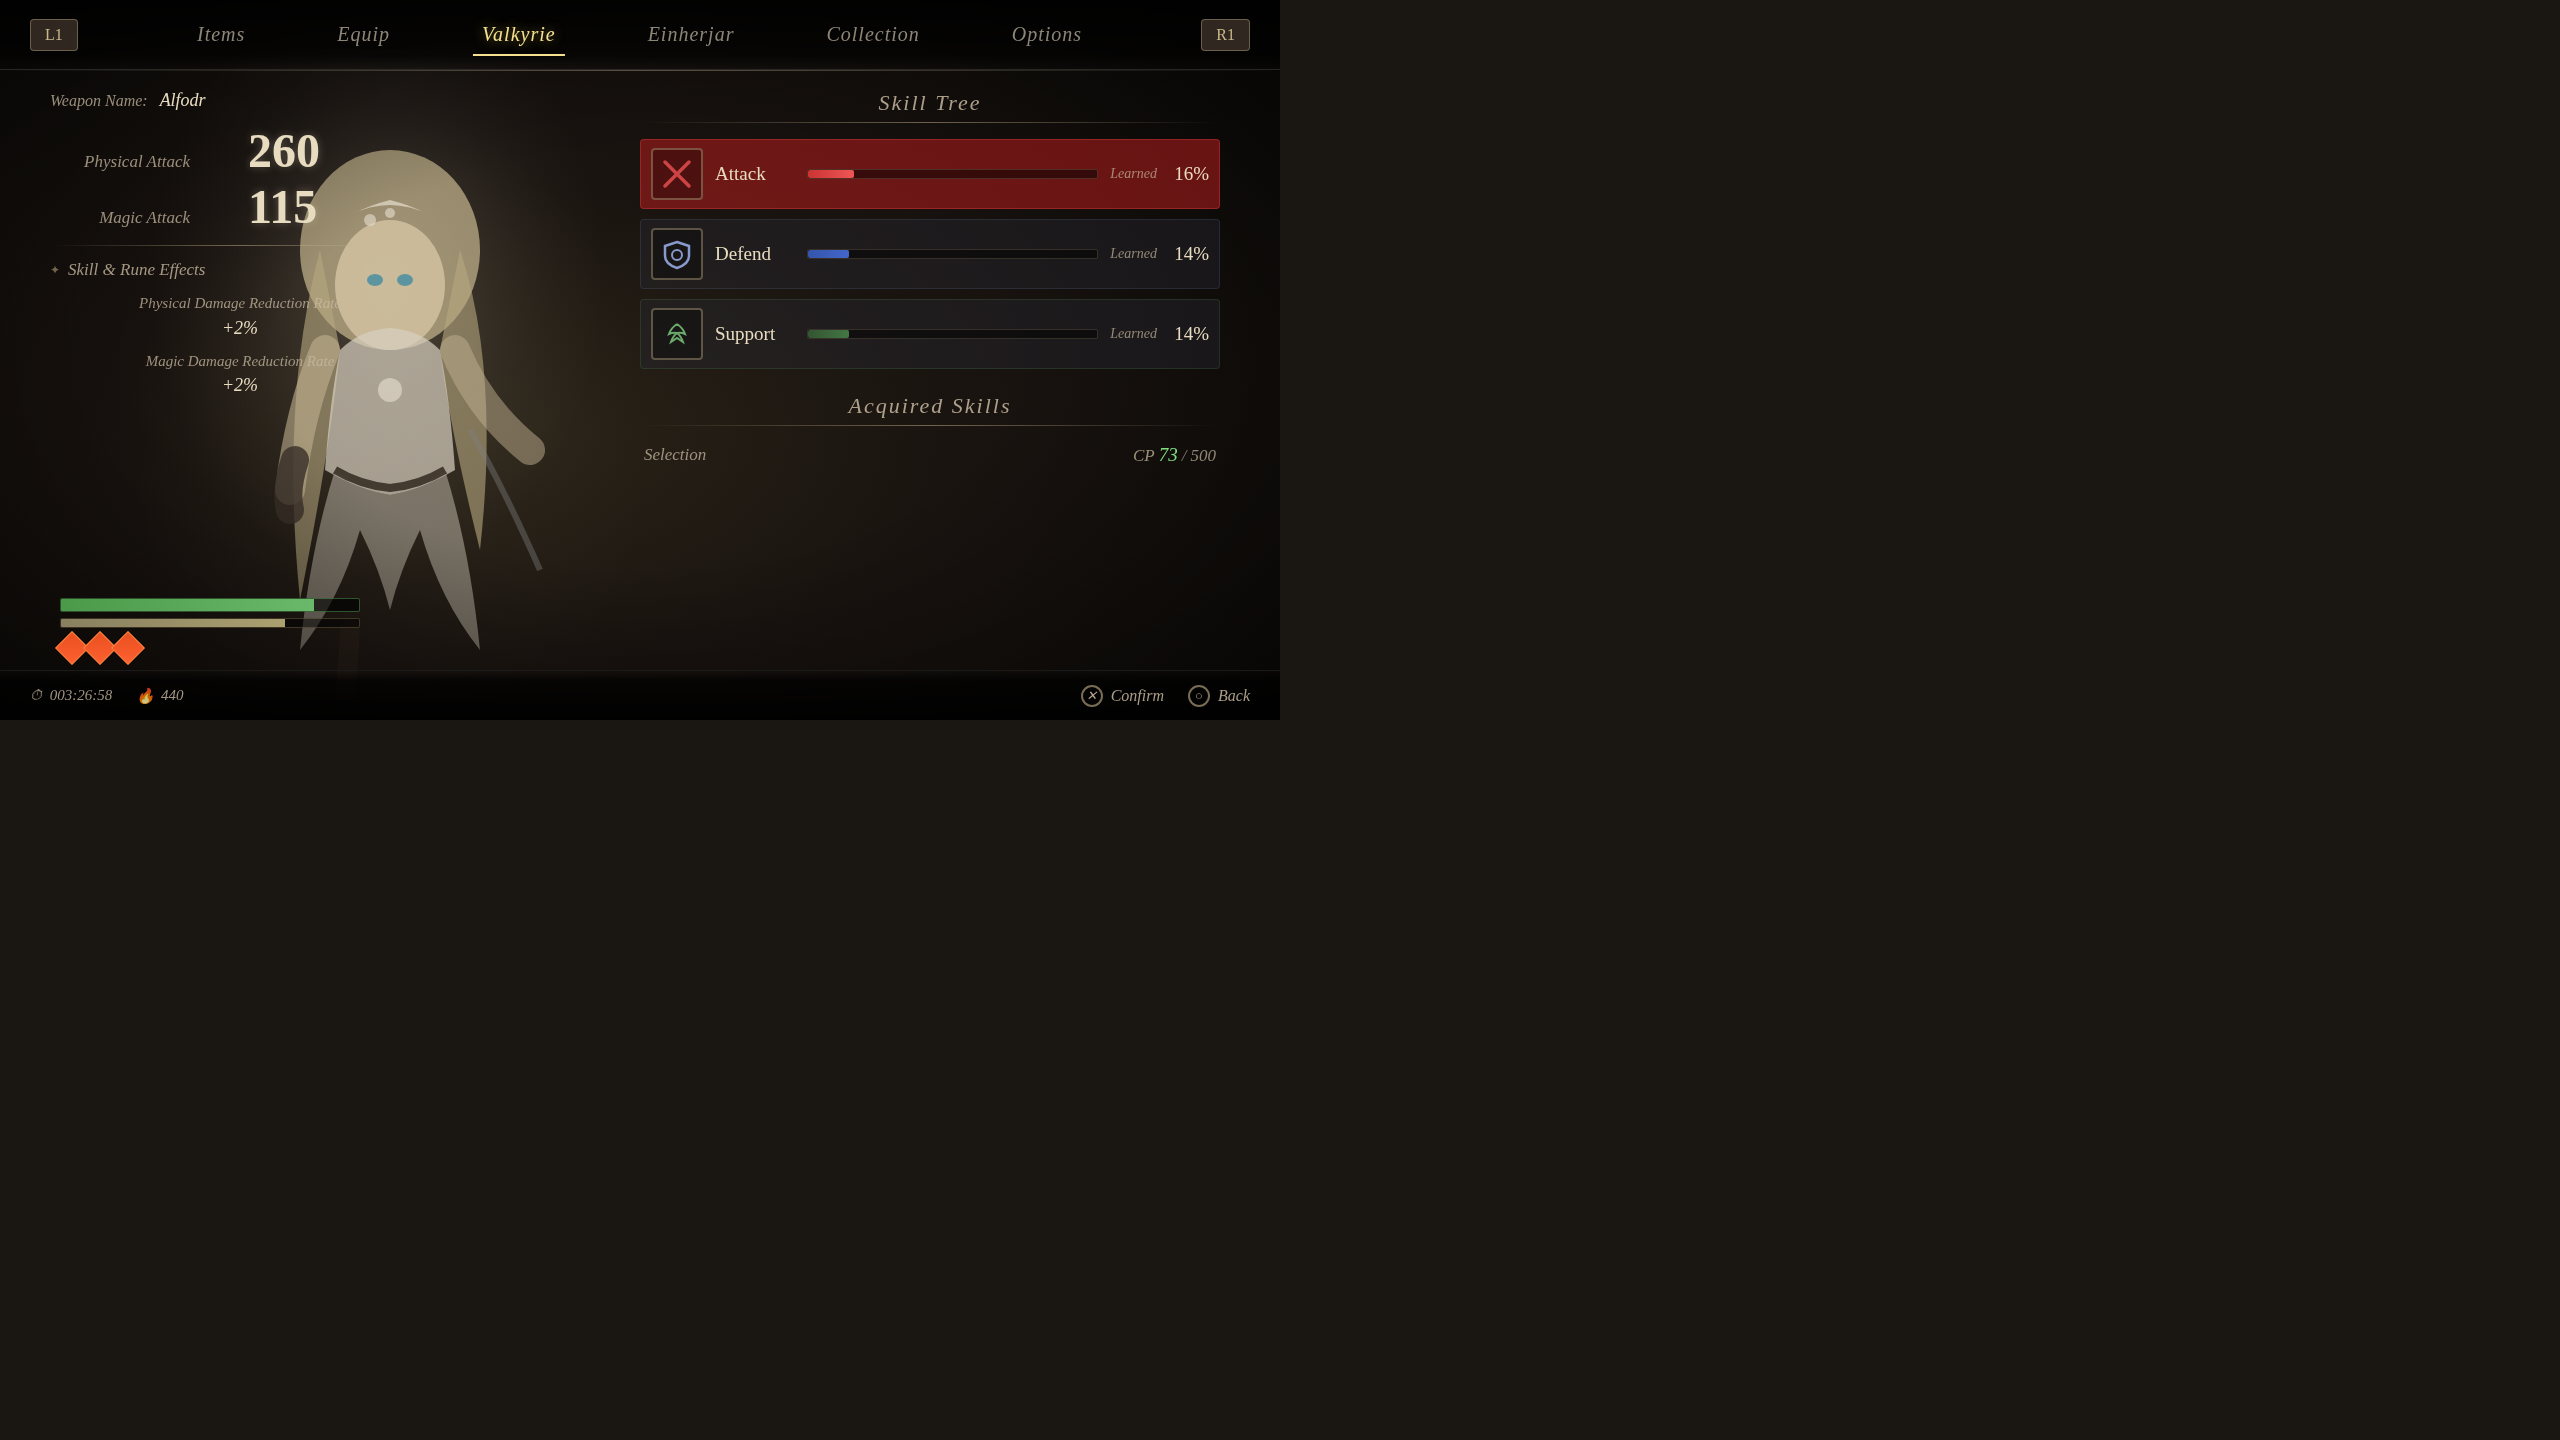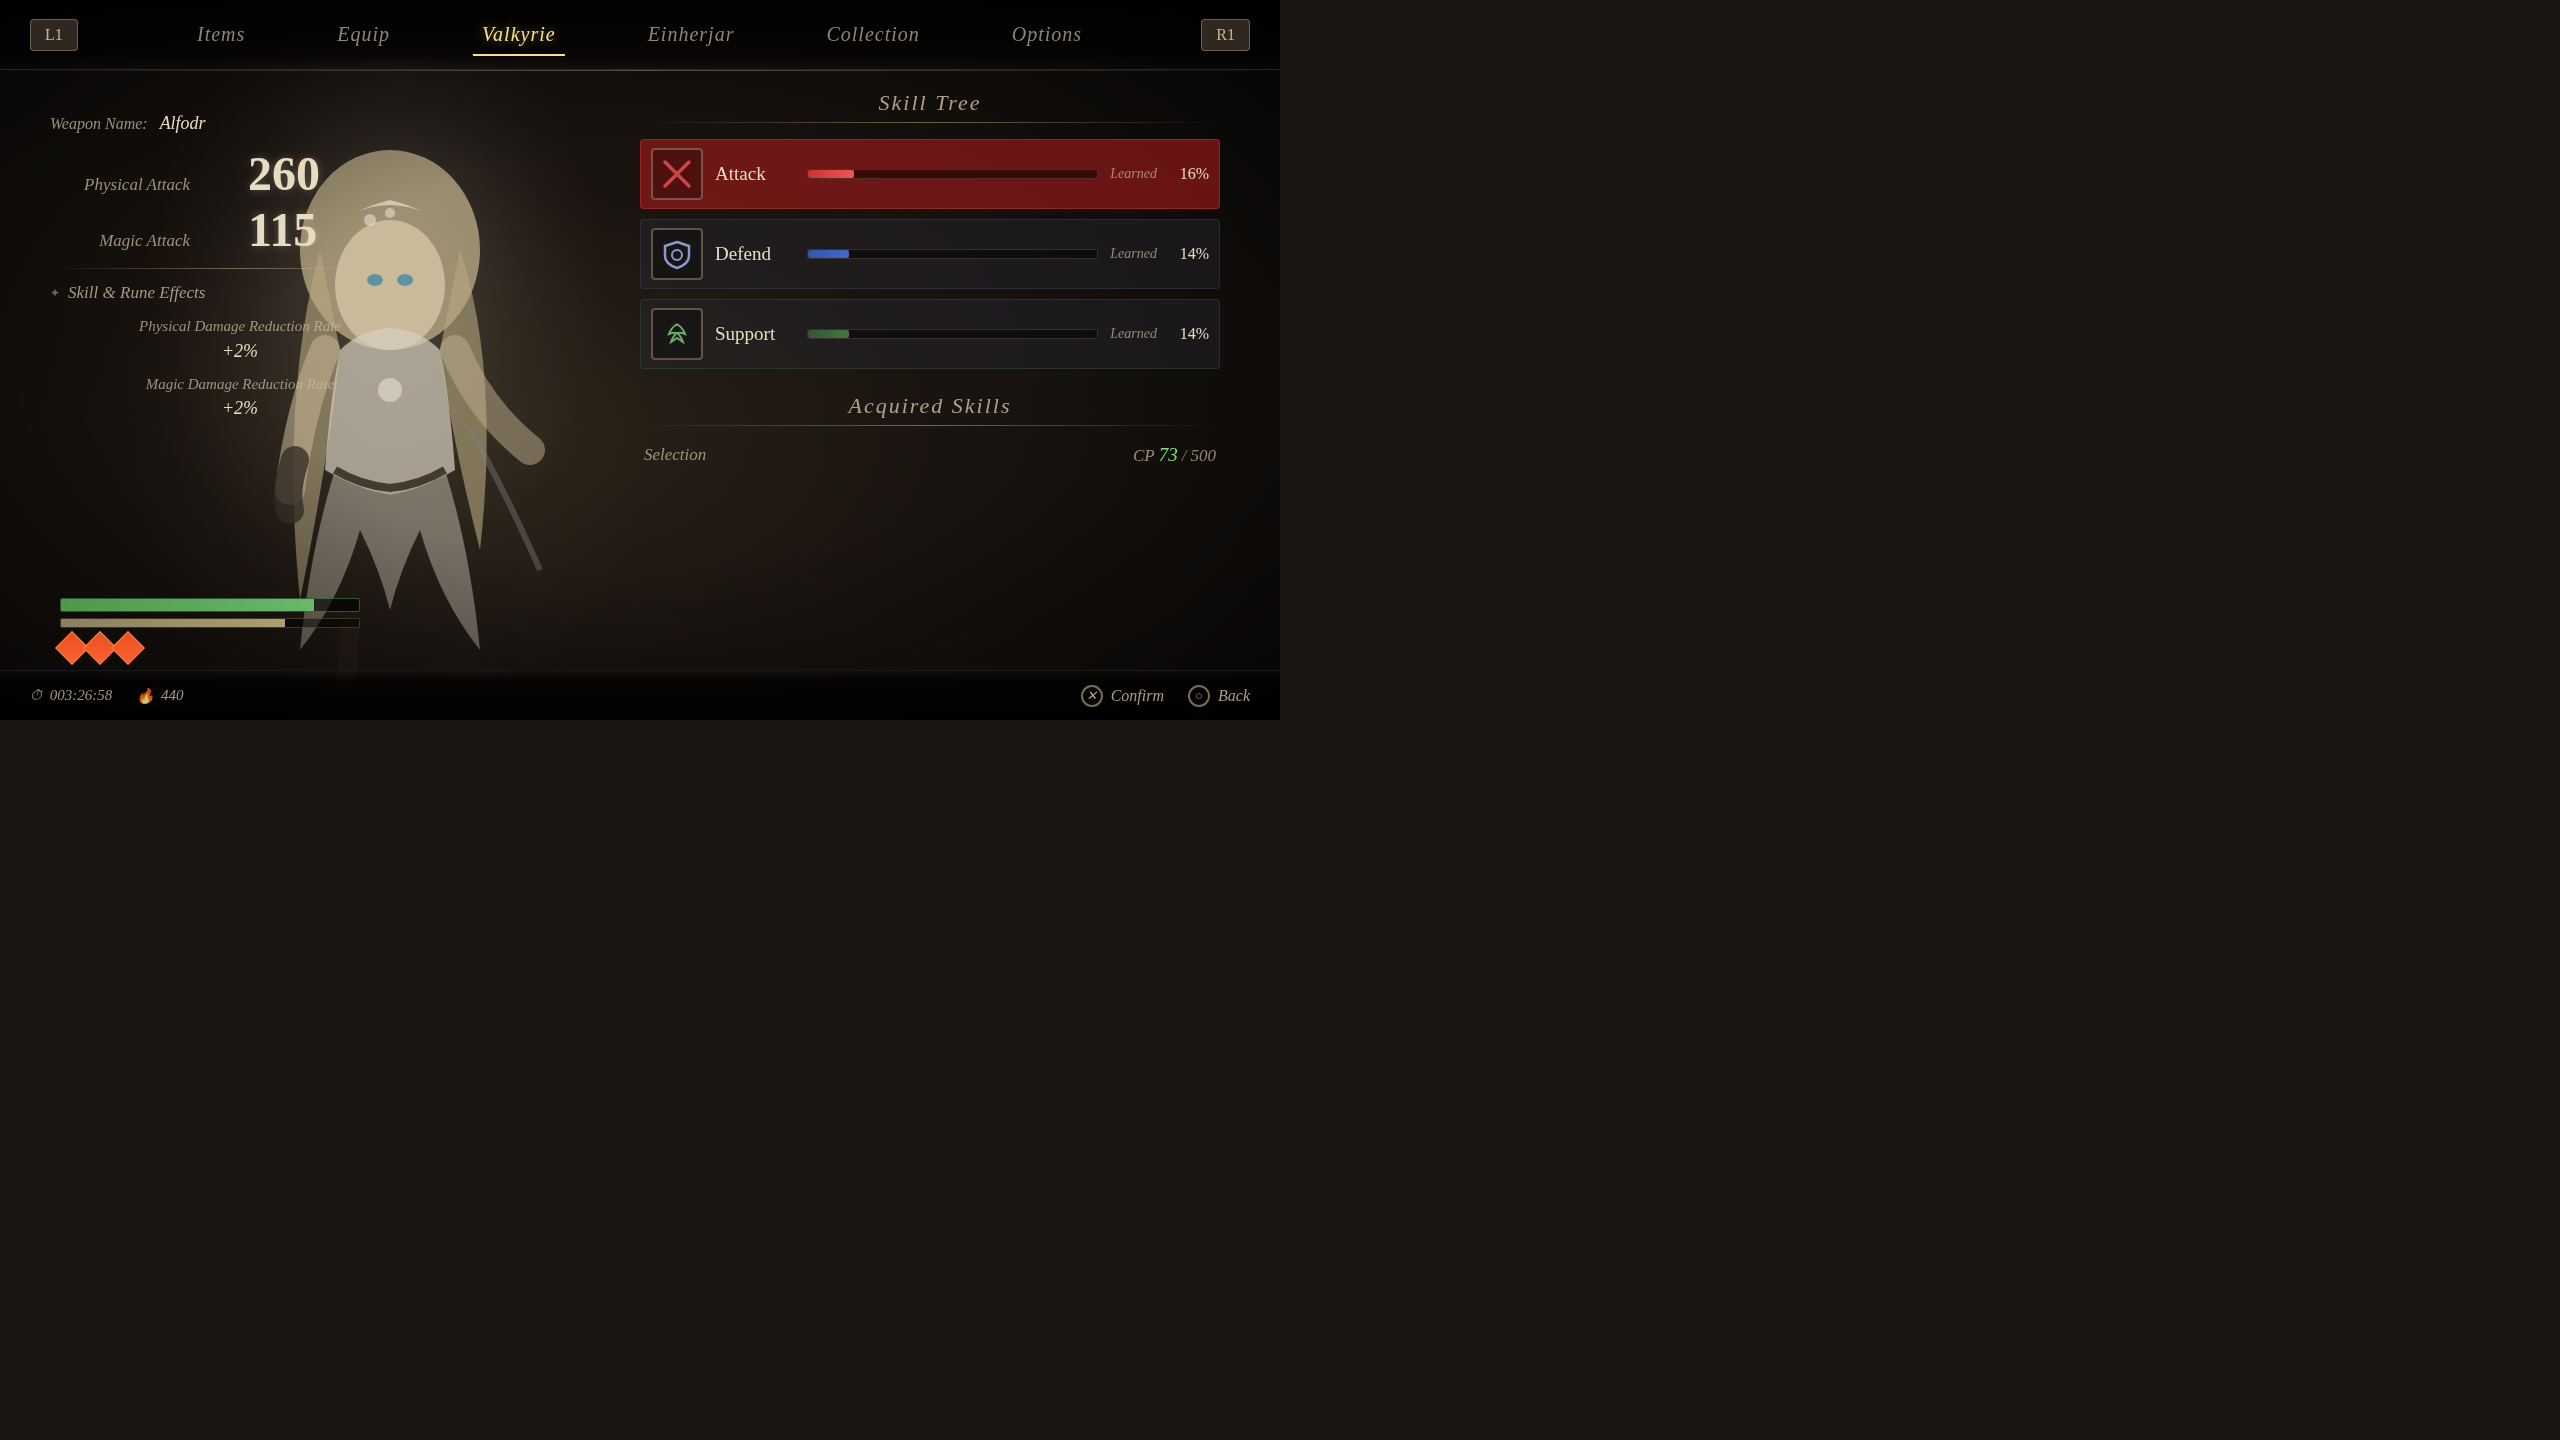--- a/index.html
+++ b/index.html
@@ -96,21 +96,20 @@
       left: 50px;
       width: 380px;
       z-index: 5;
     }
 
     .weapon-name-row {
       display: flex;
       align-items: baseline;
       gap: 12px;
       margin-bottom: 16px;
-      margin-top: 23px;
     }
 
     .label-text {
       color: rgba(200,185,160,0.75);
       font-style: italic;
       font-size: 16px;
     }
 
     .weapon-name-value {
       color: #e8dcc0;
@@ -286,21 +285,21 @@
 
     .skill-learned {
       color: rgba(200,185,160,0.7);
       font-style: italic;
       font-size: 14px;
       white-space: nowrap;
     }
 
     .skill-percent {
       color: #e8dcc0;
-      font-size: 16px;
+      font-size: 19px;
       min-width: 40px;
       text-align: right;
     }
 
     
     .acquired-section {
       margin-top: 24px;
     }
 
     .acquired-title {

